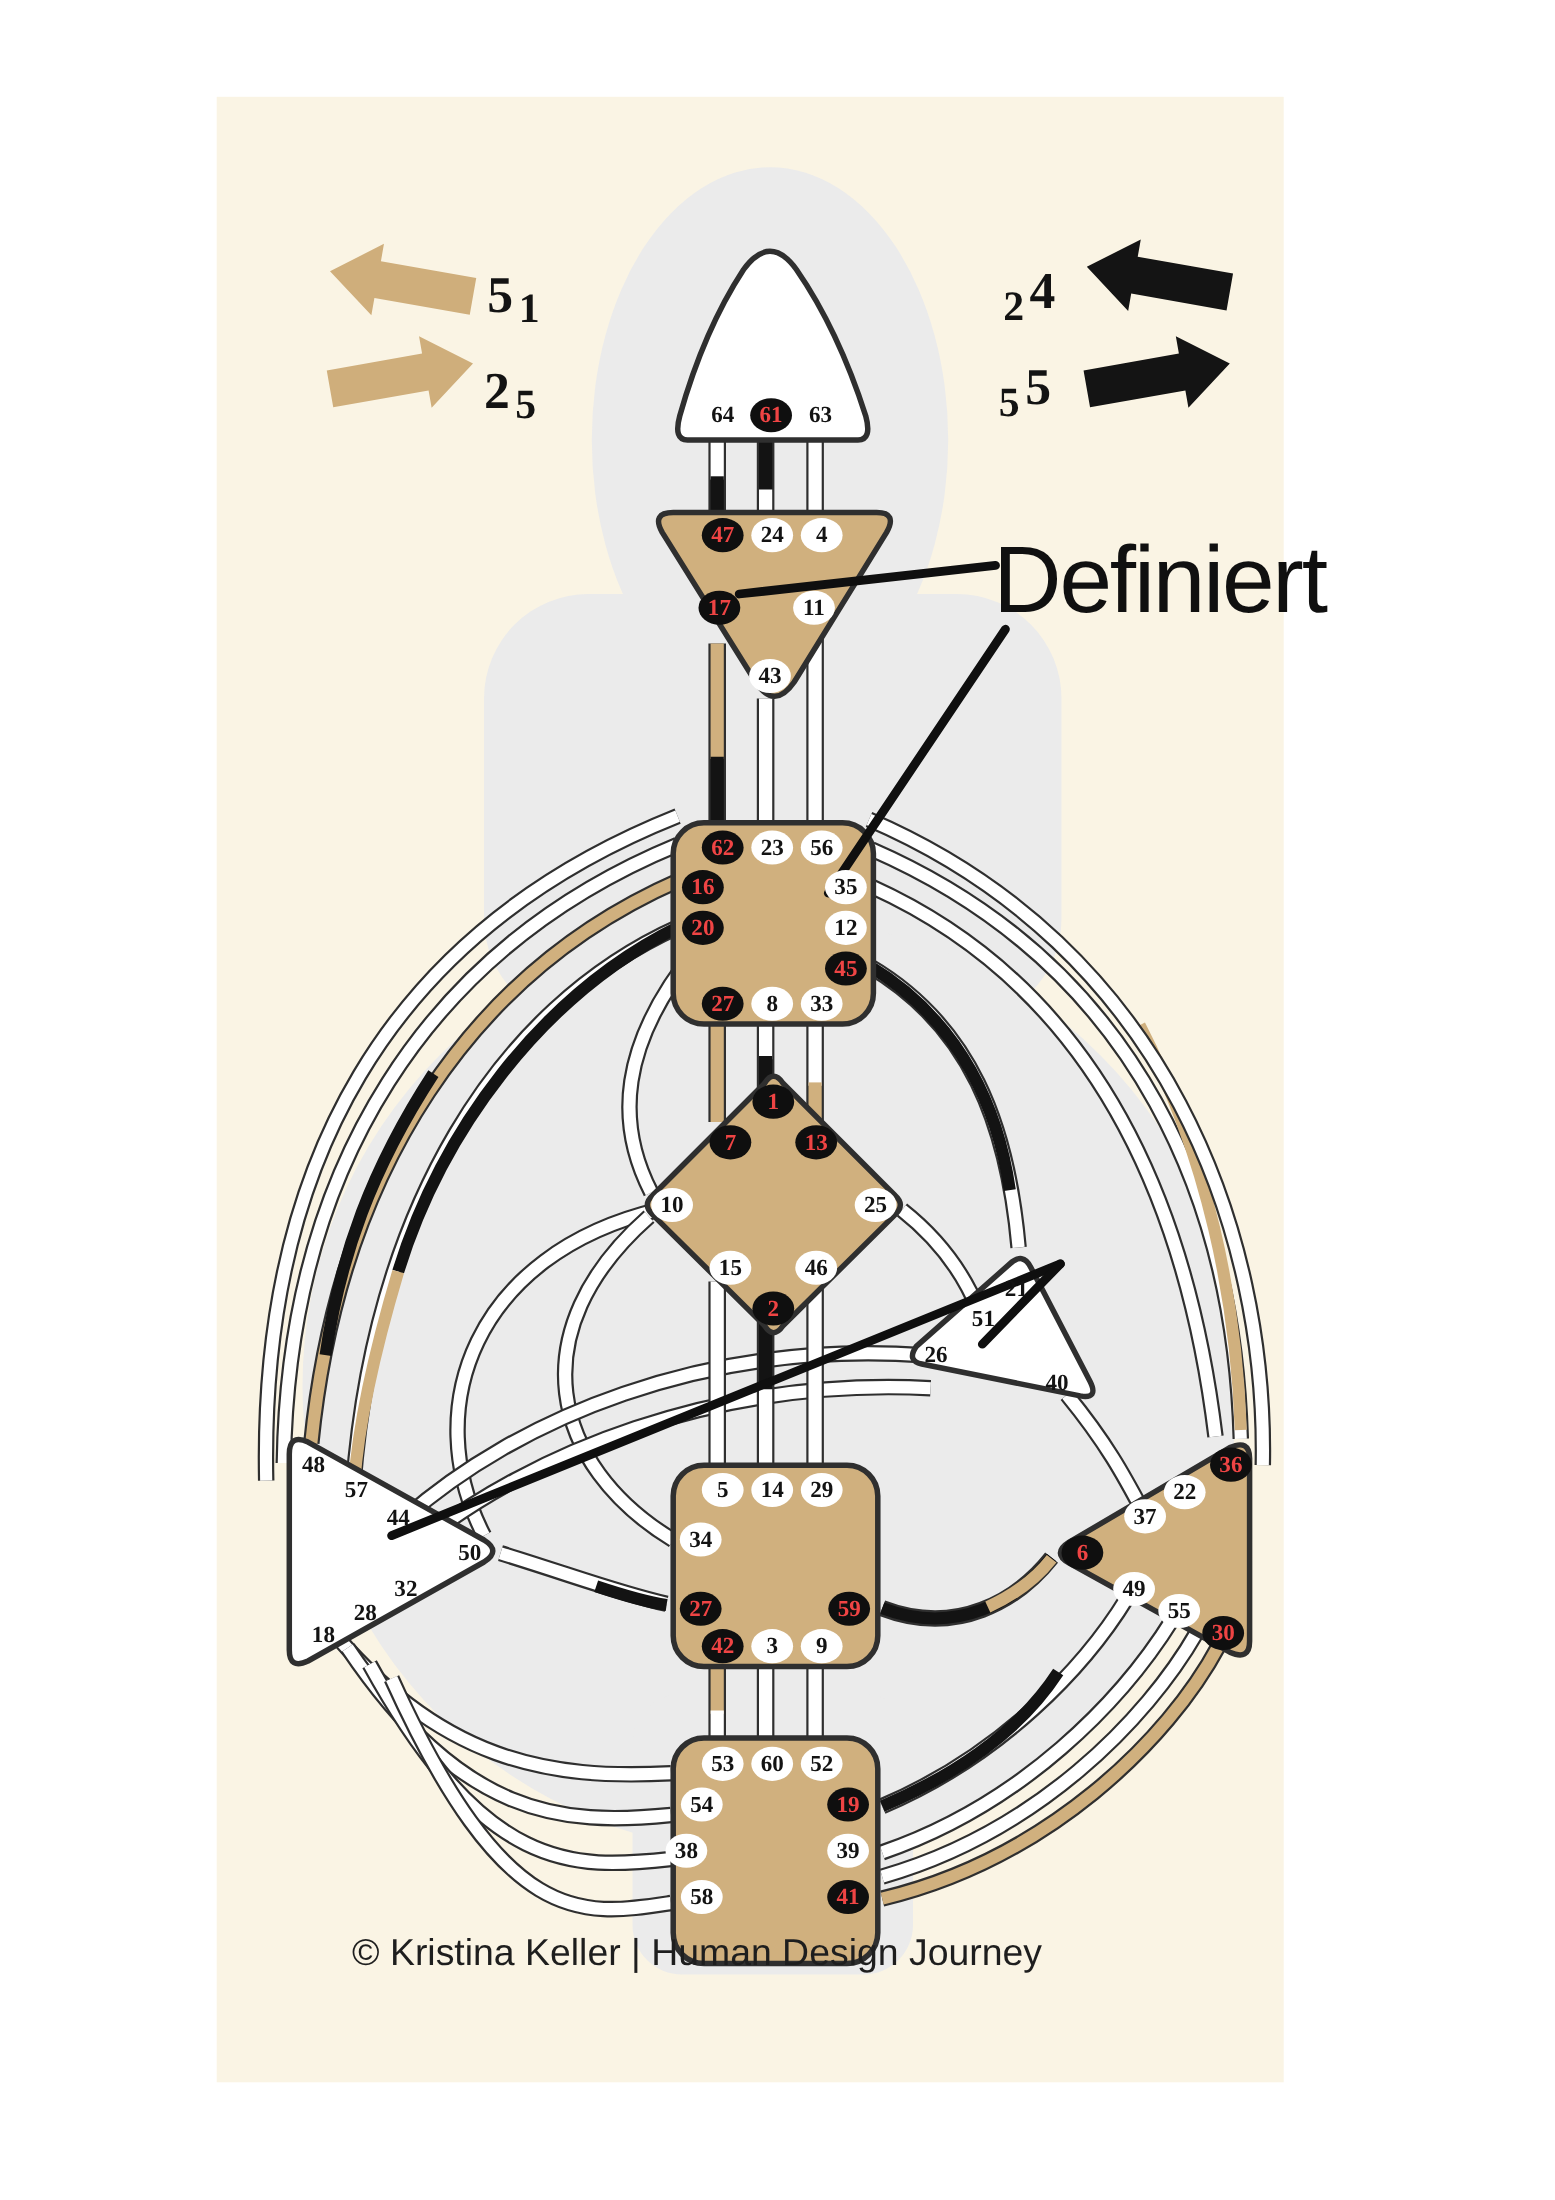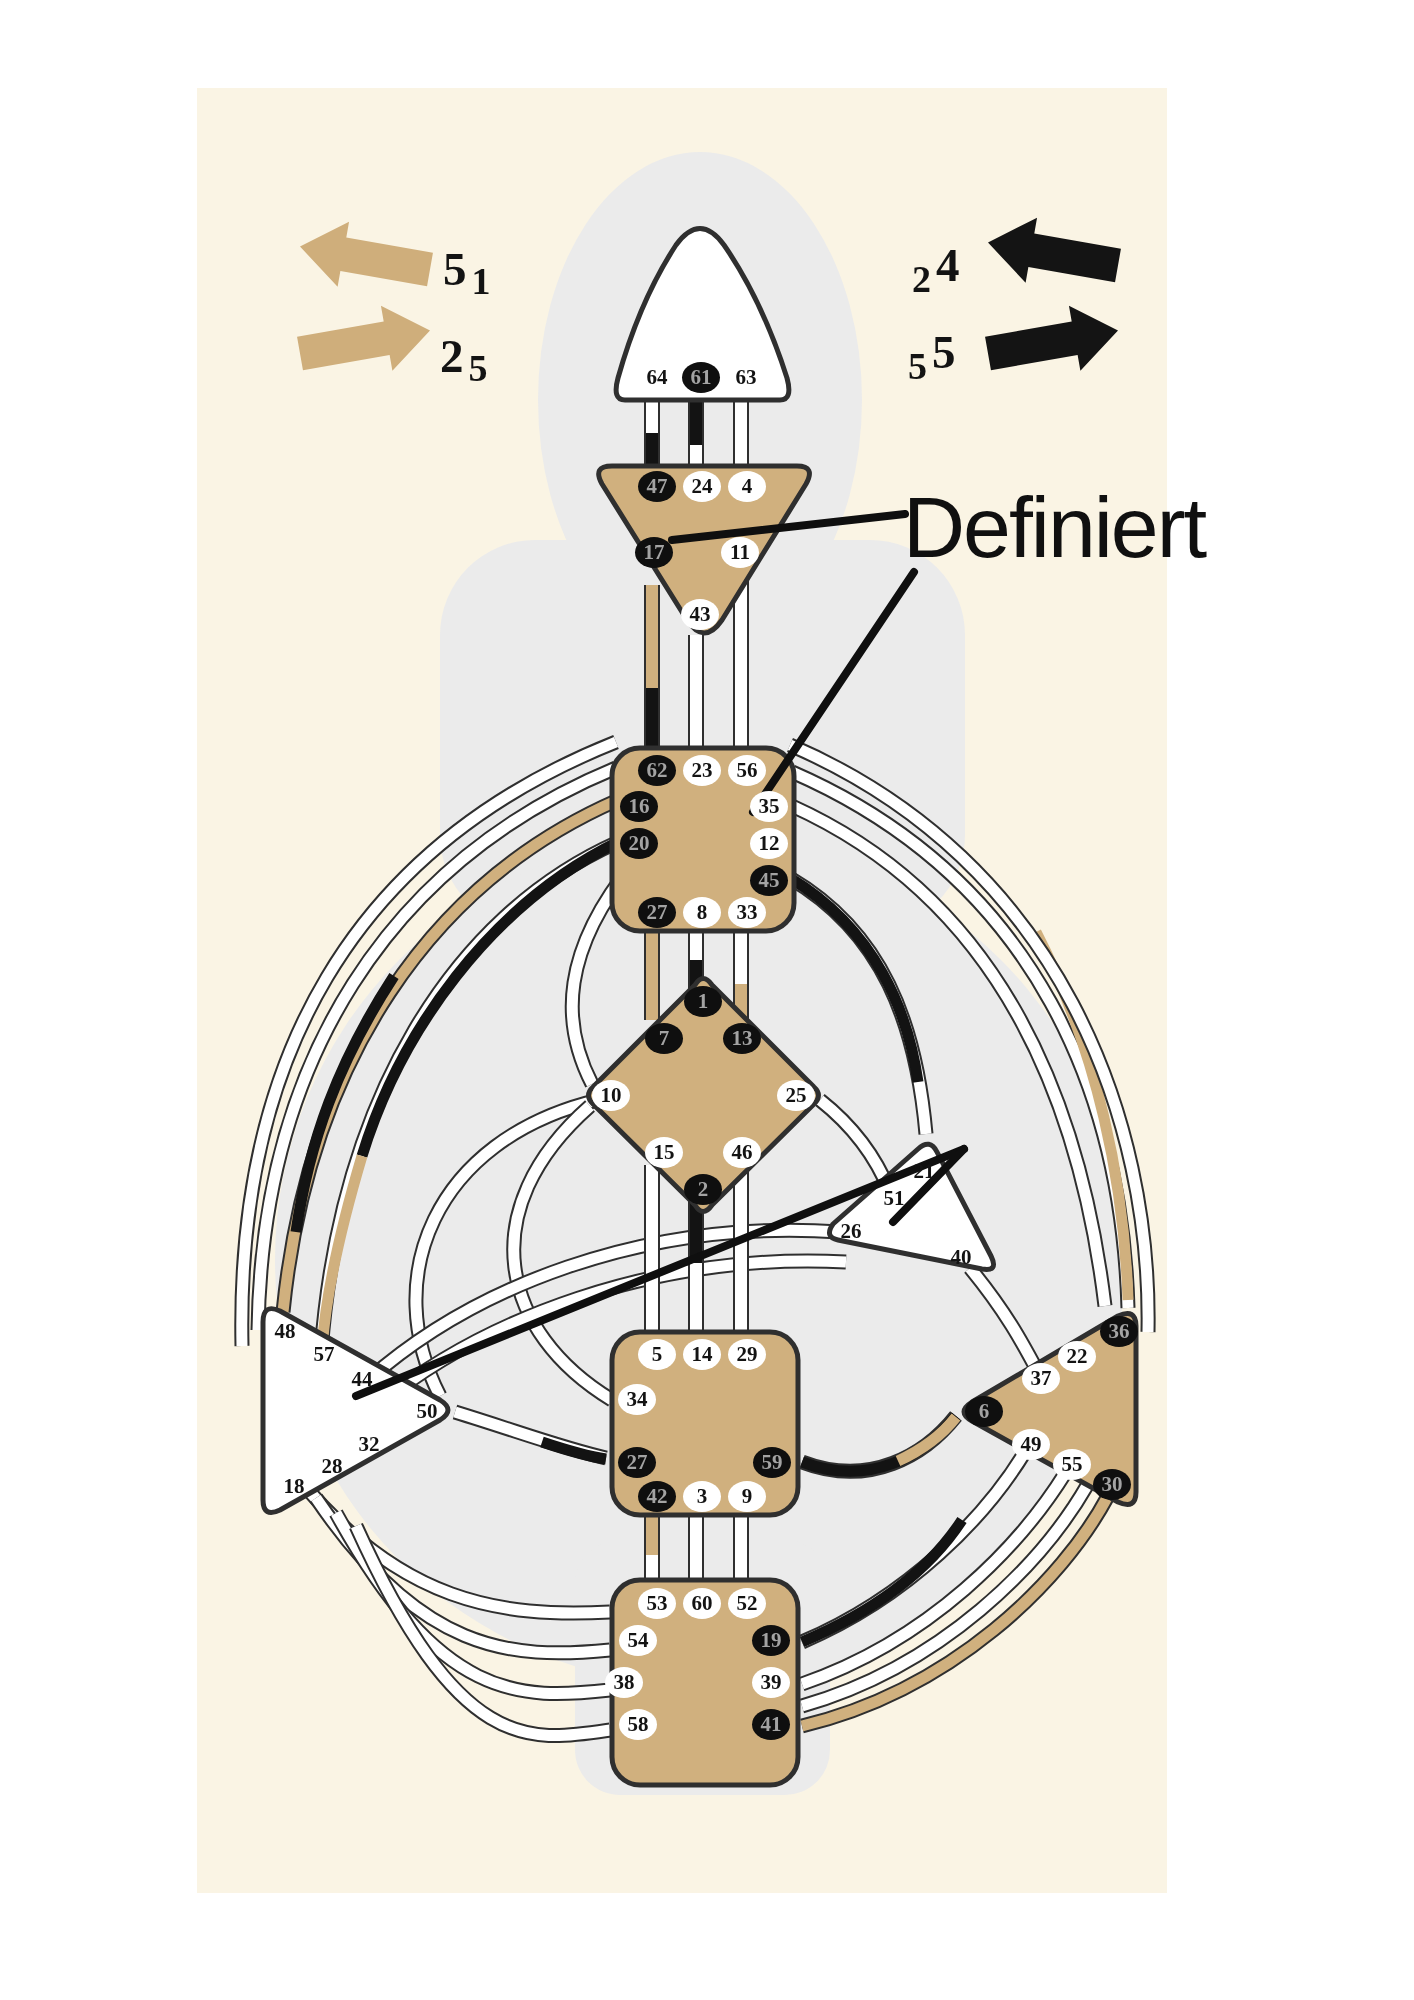--- a/index.html
+++ b/index.html
@@ -17,21 +17,21 @@
   .bf{fill:none;stroke:#131313;stroke-width:11;}
   .bfv{fill:none;stroke:#131313;stroke-width:12;}
   .centershape{stroke:#2f2f2f;stroke-width:5;stroke-linejoin:round;}
   .c-tan{fill:#d0b07e;}
   .c-white{fill:#ffffff;}
   .annline{stroke:#0f0f0f;stroke-width:8;stroke-linecap:round;fill:none;}
   
   .gate{position:absolute;width:38px;height:31px;margin-left:-19px;margin-top:-15.5px;
         border-radius:50%;display:flex;align-items:center;justify-content:center;
         font-family:"Liberation Serif",serif;font-size:21px;font-weight:700;line-height:1;}
-  .gate.black{background:#0f0f0f;color:#a3a3a3;}
+  .gate.black{background:#0f0f0f;color:#ef4444;}
   .gate.white{background:#ffffff;color:#131313;}
   .gate.plain{background:transparent;color:#131313;font-weight:600;}
   
   .biglabel{position:absolute;font-size:86px;letter-spacing:-2px;color:#101010;
             font-family:"Liberation Sans",sans-serif;white-space:nowrap;}
   
   .pnum{position:absolute;display:flex;color:#131313;font-family:"Liberation Serif",serif;
         font-weight:600;white-space:nowrap;}
   .pnum .big{font-size:47px;line-height:1;}
   .pnum .small{font-size:38px;line-height:1;}
@@ -284,13 +284,14 @@
     <span class="small">2</span>
     <span class="big">4</span>
   </div>
   <div class="pnum rightside" style="left:908px;top:331px">
     <span class="small">5</span>
     <span class="big">5</span>
   </div>
 
   <div class="biglabel" style="left:903px;top:478px">Definiert</div>
 
+  <div id="copyright">© Kristina Keller | Human Design Journey</div>
 </div>
 
 </body></html>

